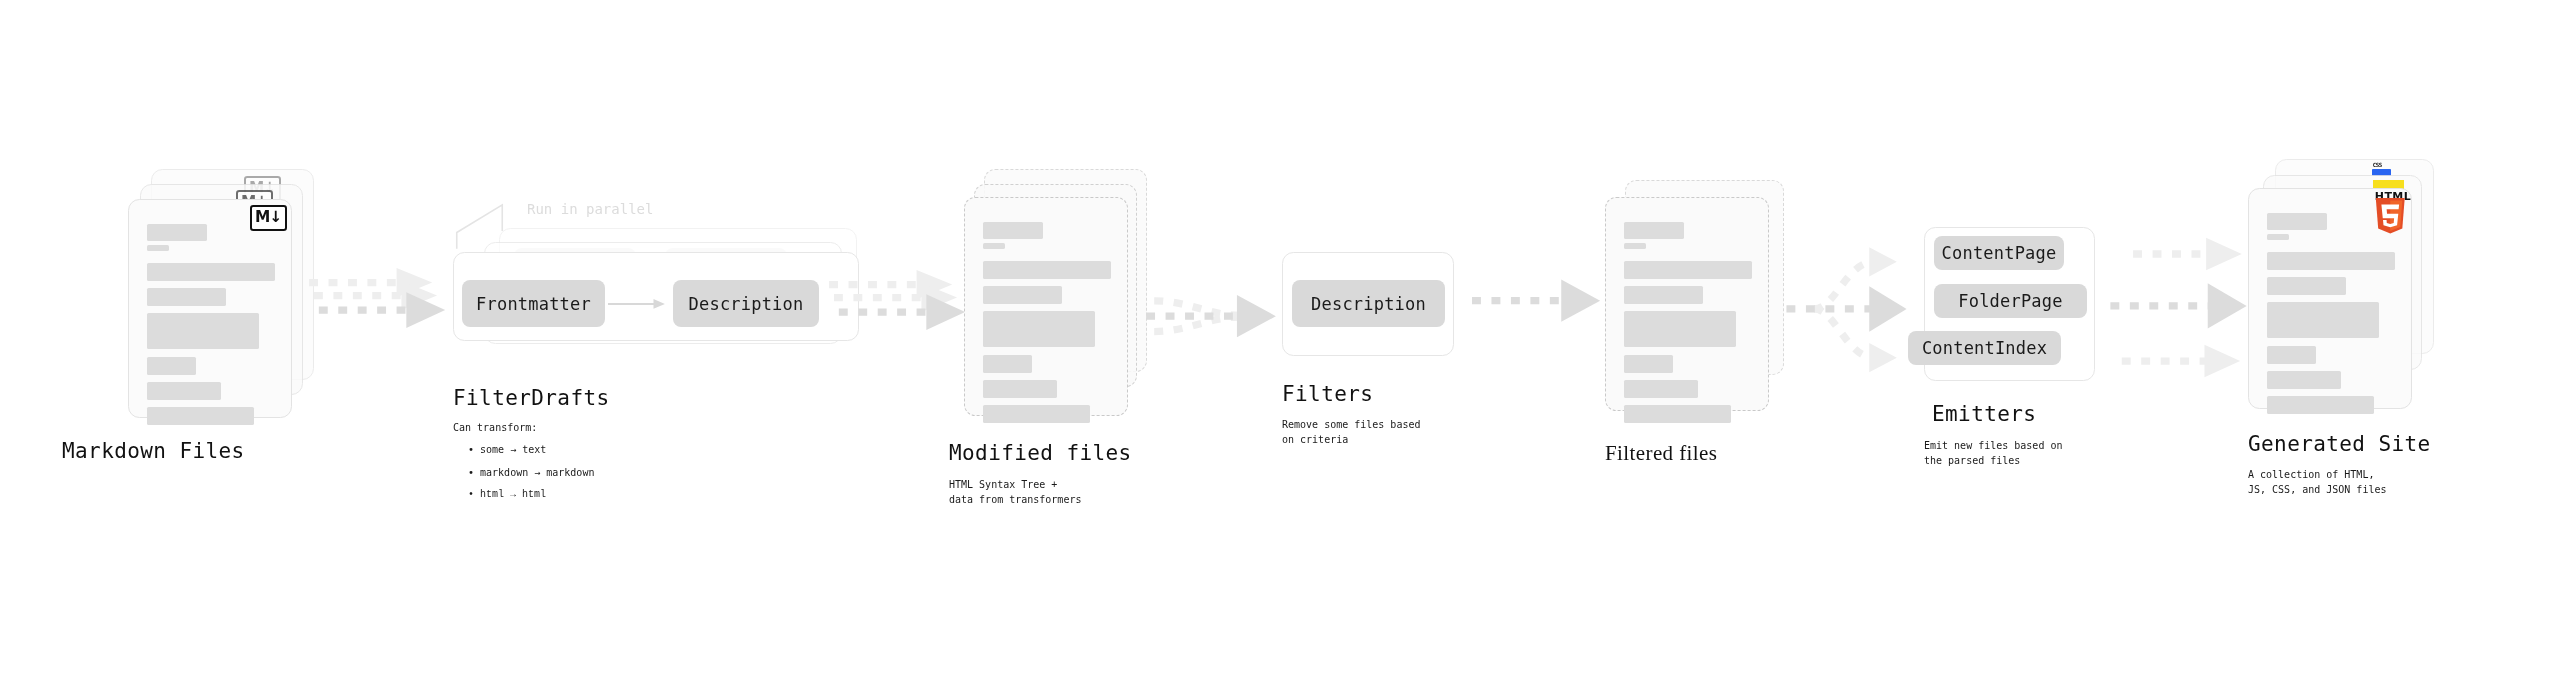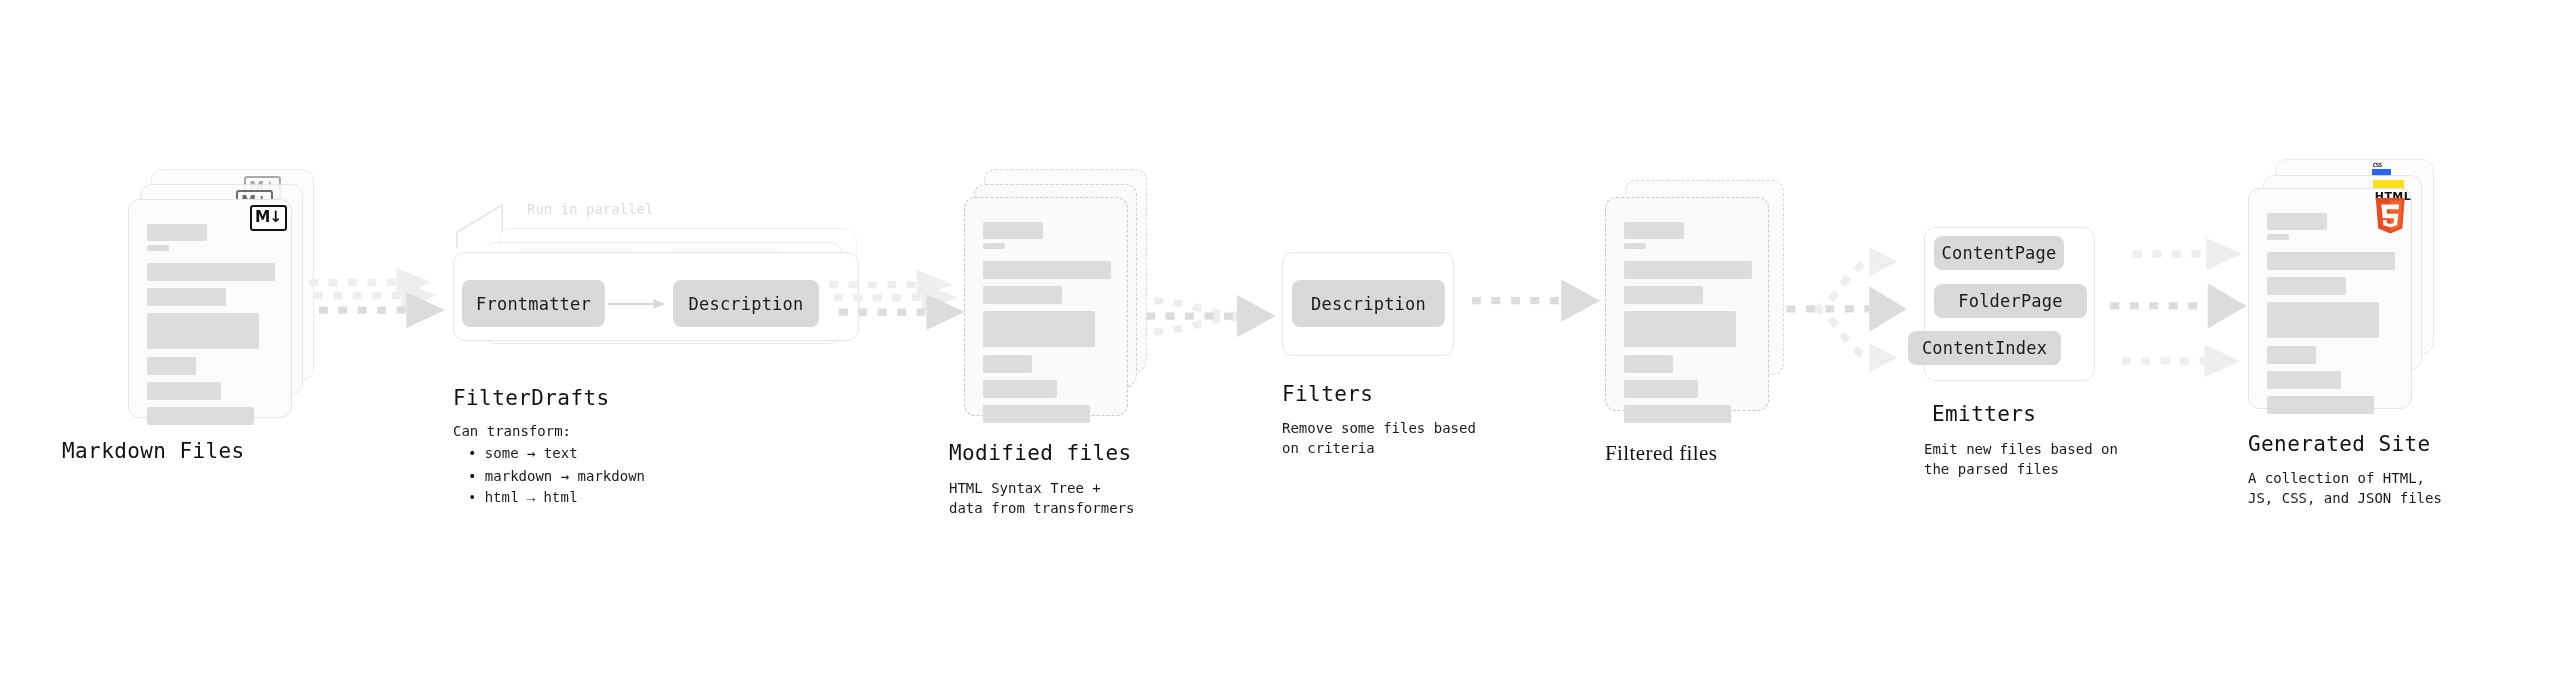--- a/index.html
+++ b/index.html
@@ -68,21 +68,21 @@
     font-size:17px;color:#1a1a1a;letter-spacing:0.2px;white-space:nowrap;
   }
   .chip.f1{background:#ececec;color:transparent;}
   .chip.f2{background:#e3e3e3;color:transparent;}
 
   
   .title{
     position:absolute;font-size:21px;letter-spacing:0.4px;color:#111;white-space:nowrap;
   }
   .sub{
-    position:absolute;font-size:14px;line-height:1.45;color:#1a1a1a;white-space:pre;
+    position:absolute;font-size:10px;line-height:1.45;color:#1a1a1a;white-space:pre;
   }
   .parallel-label{
     position:absolute;font-size:14px;color:#dcdcdc;white-space:nowrap;
   }
 
   svg{position:absolute;overflow:visible;}
   .dl{stroke:#dcdcdc;stroke-width:9;stroke-dasharray:11 13;fill:none;stroke-linecap:butt;}
   .dl.f{stroke:#eeeeee;}
   .ahead{fill:#dcdcdc;}
   .ahead.f{fill:#eeeeee;}

